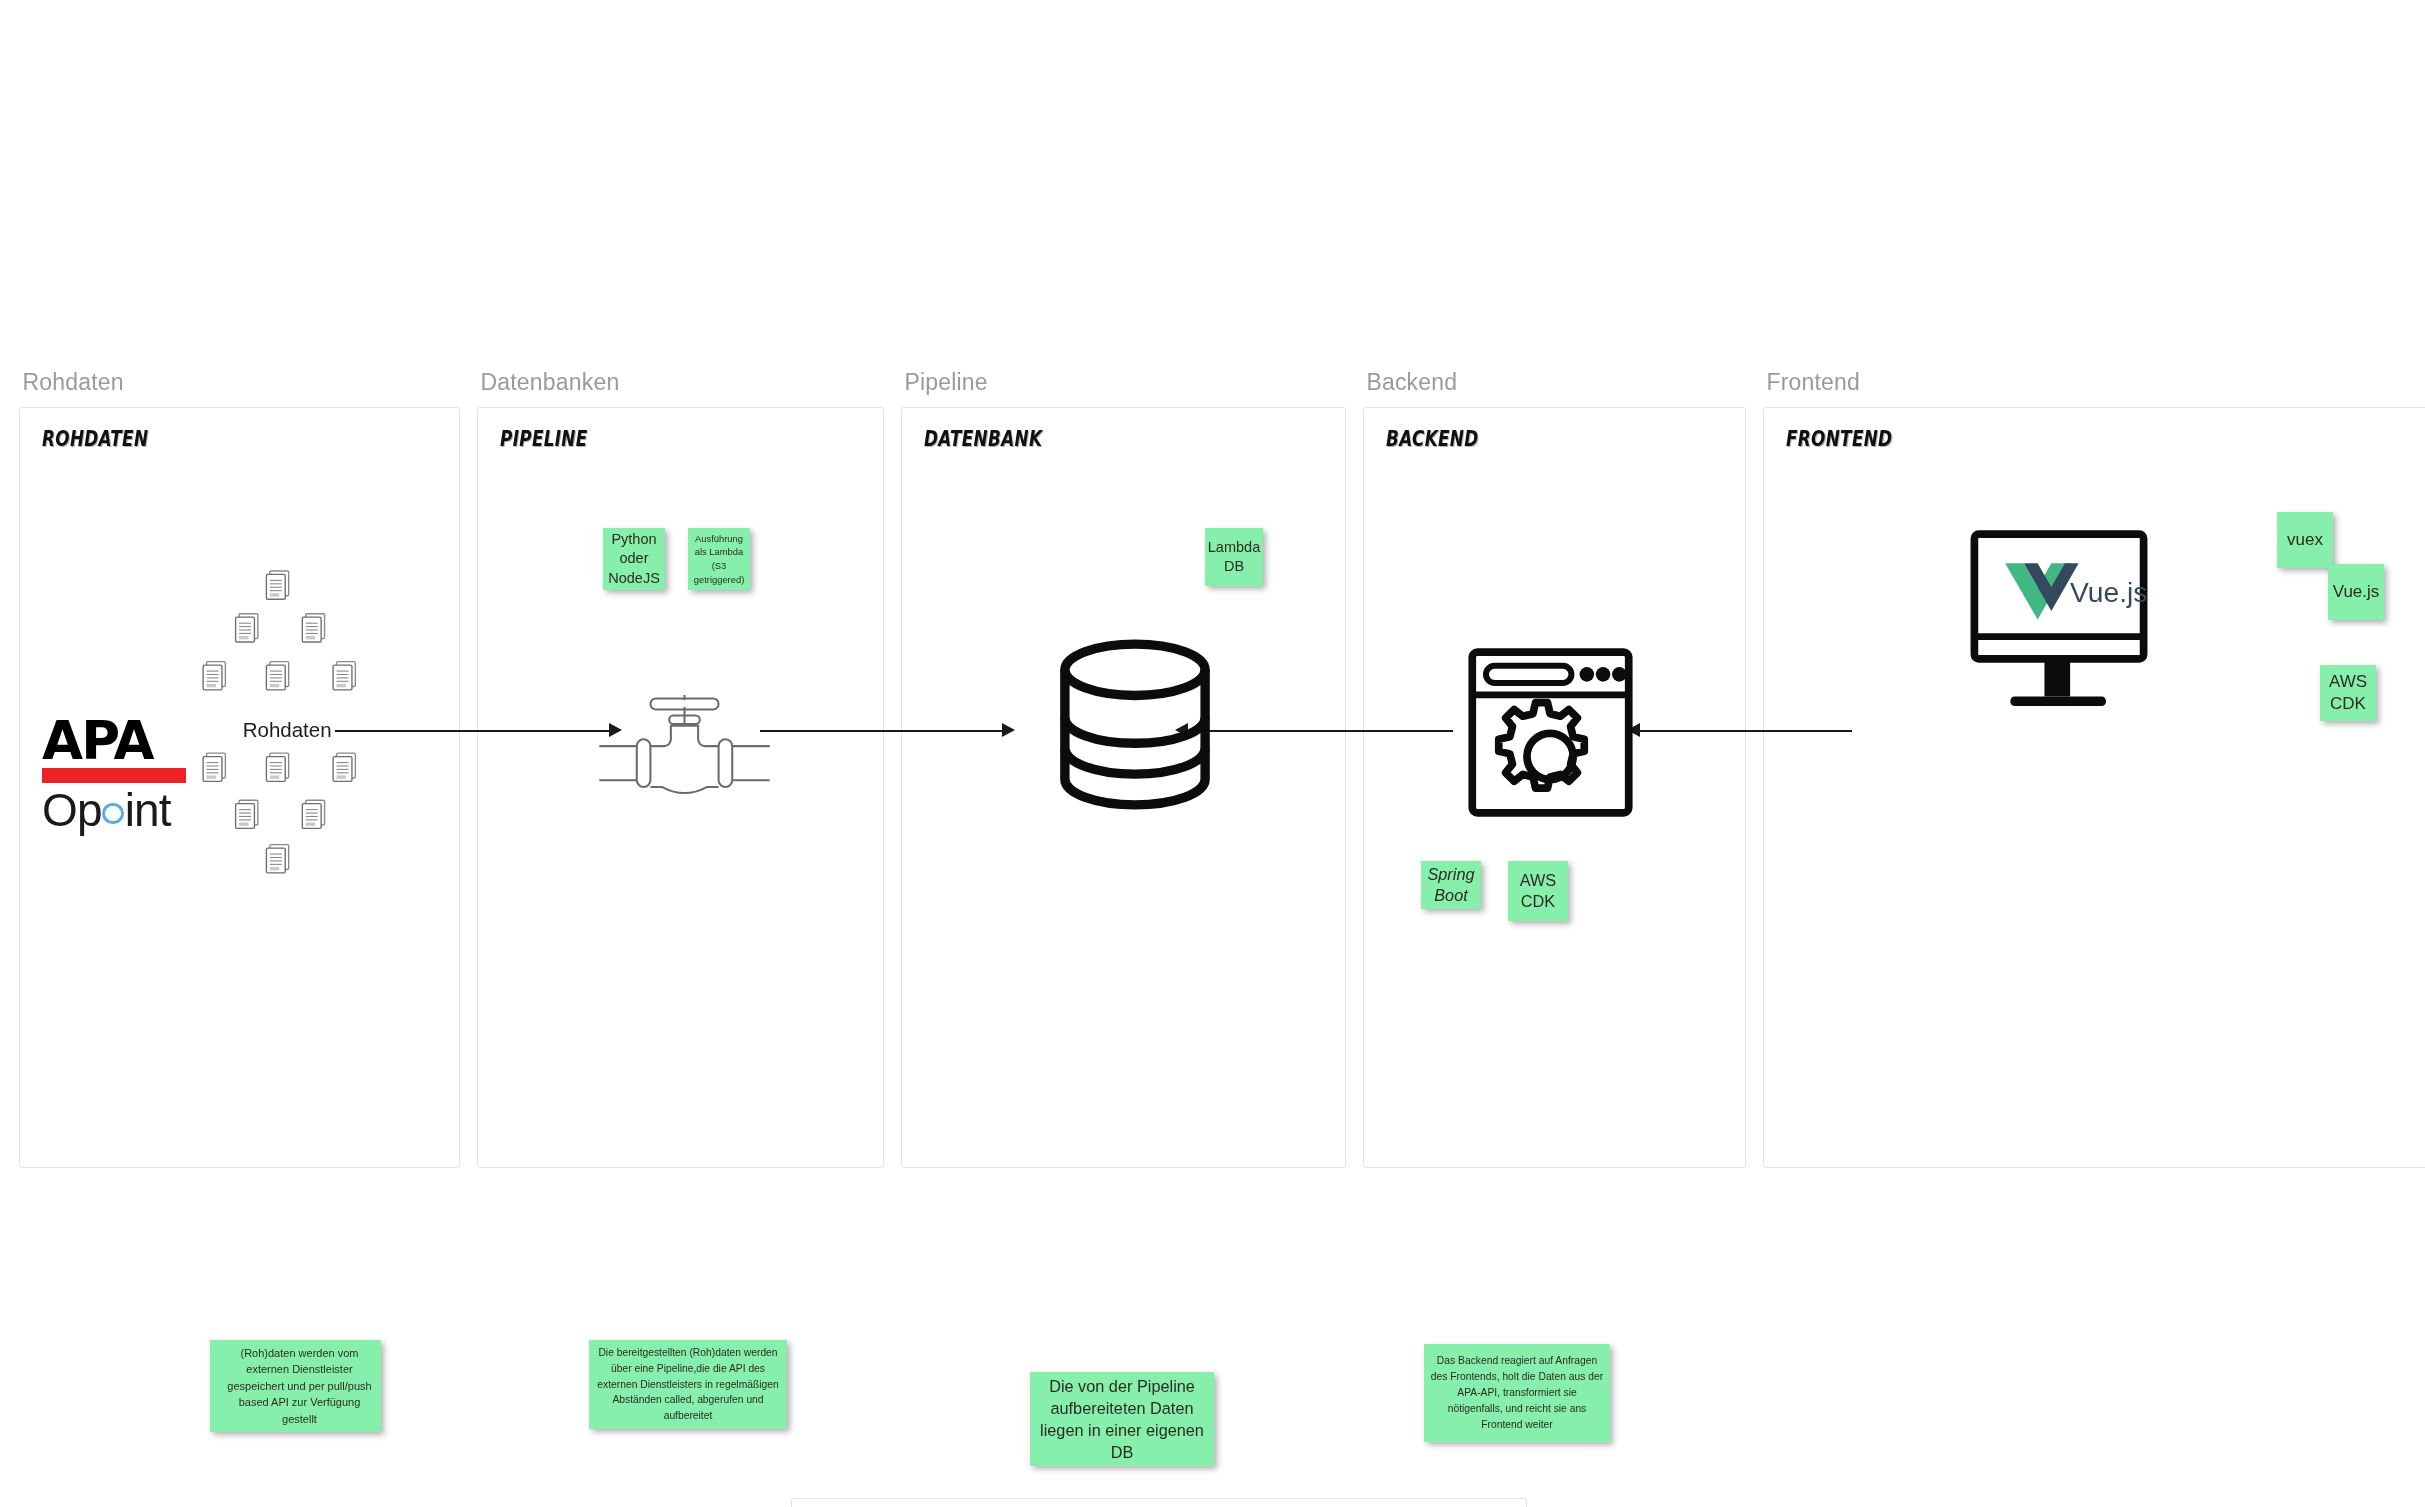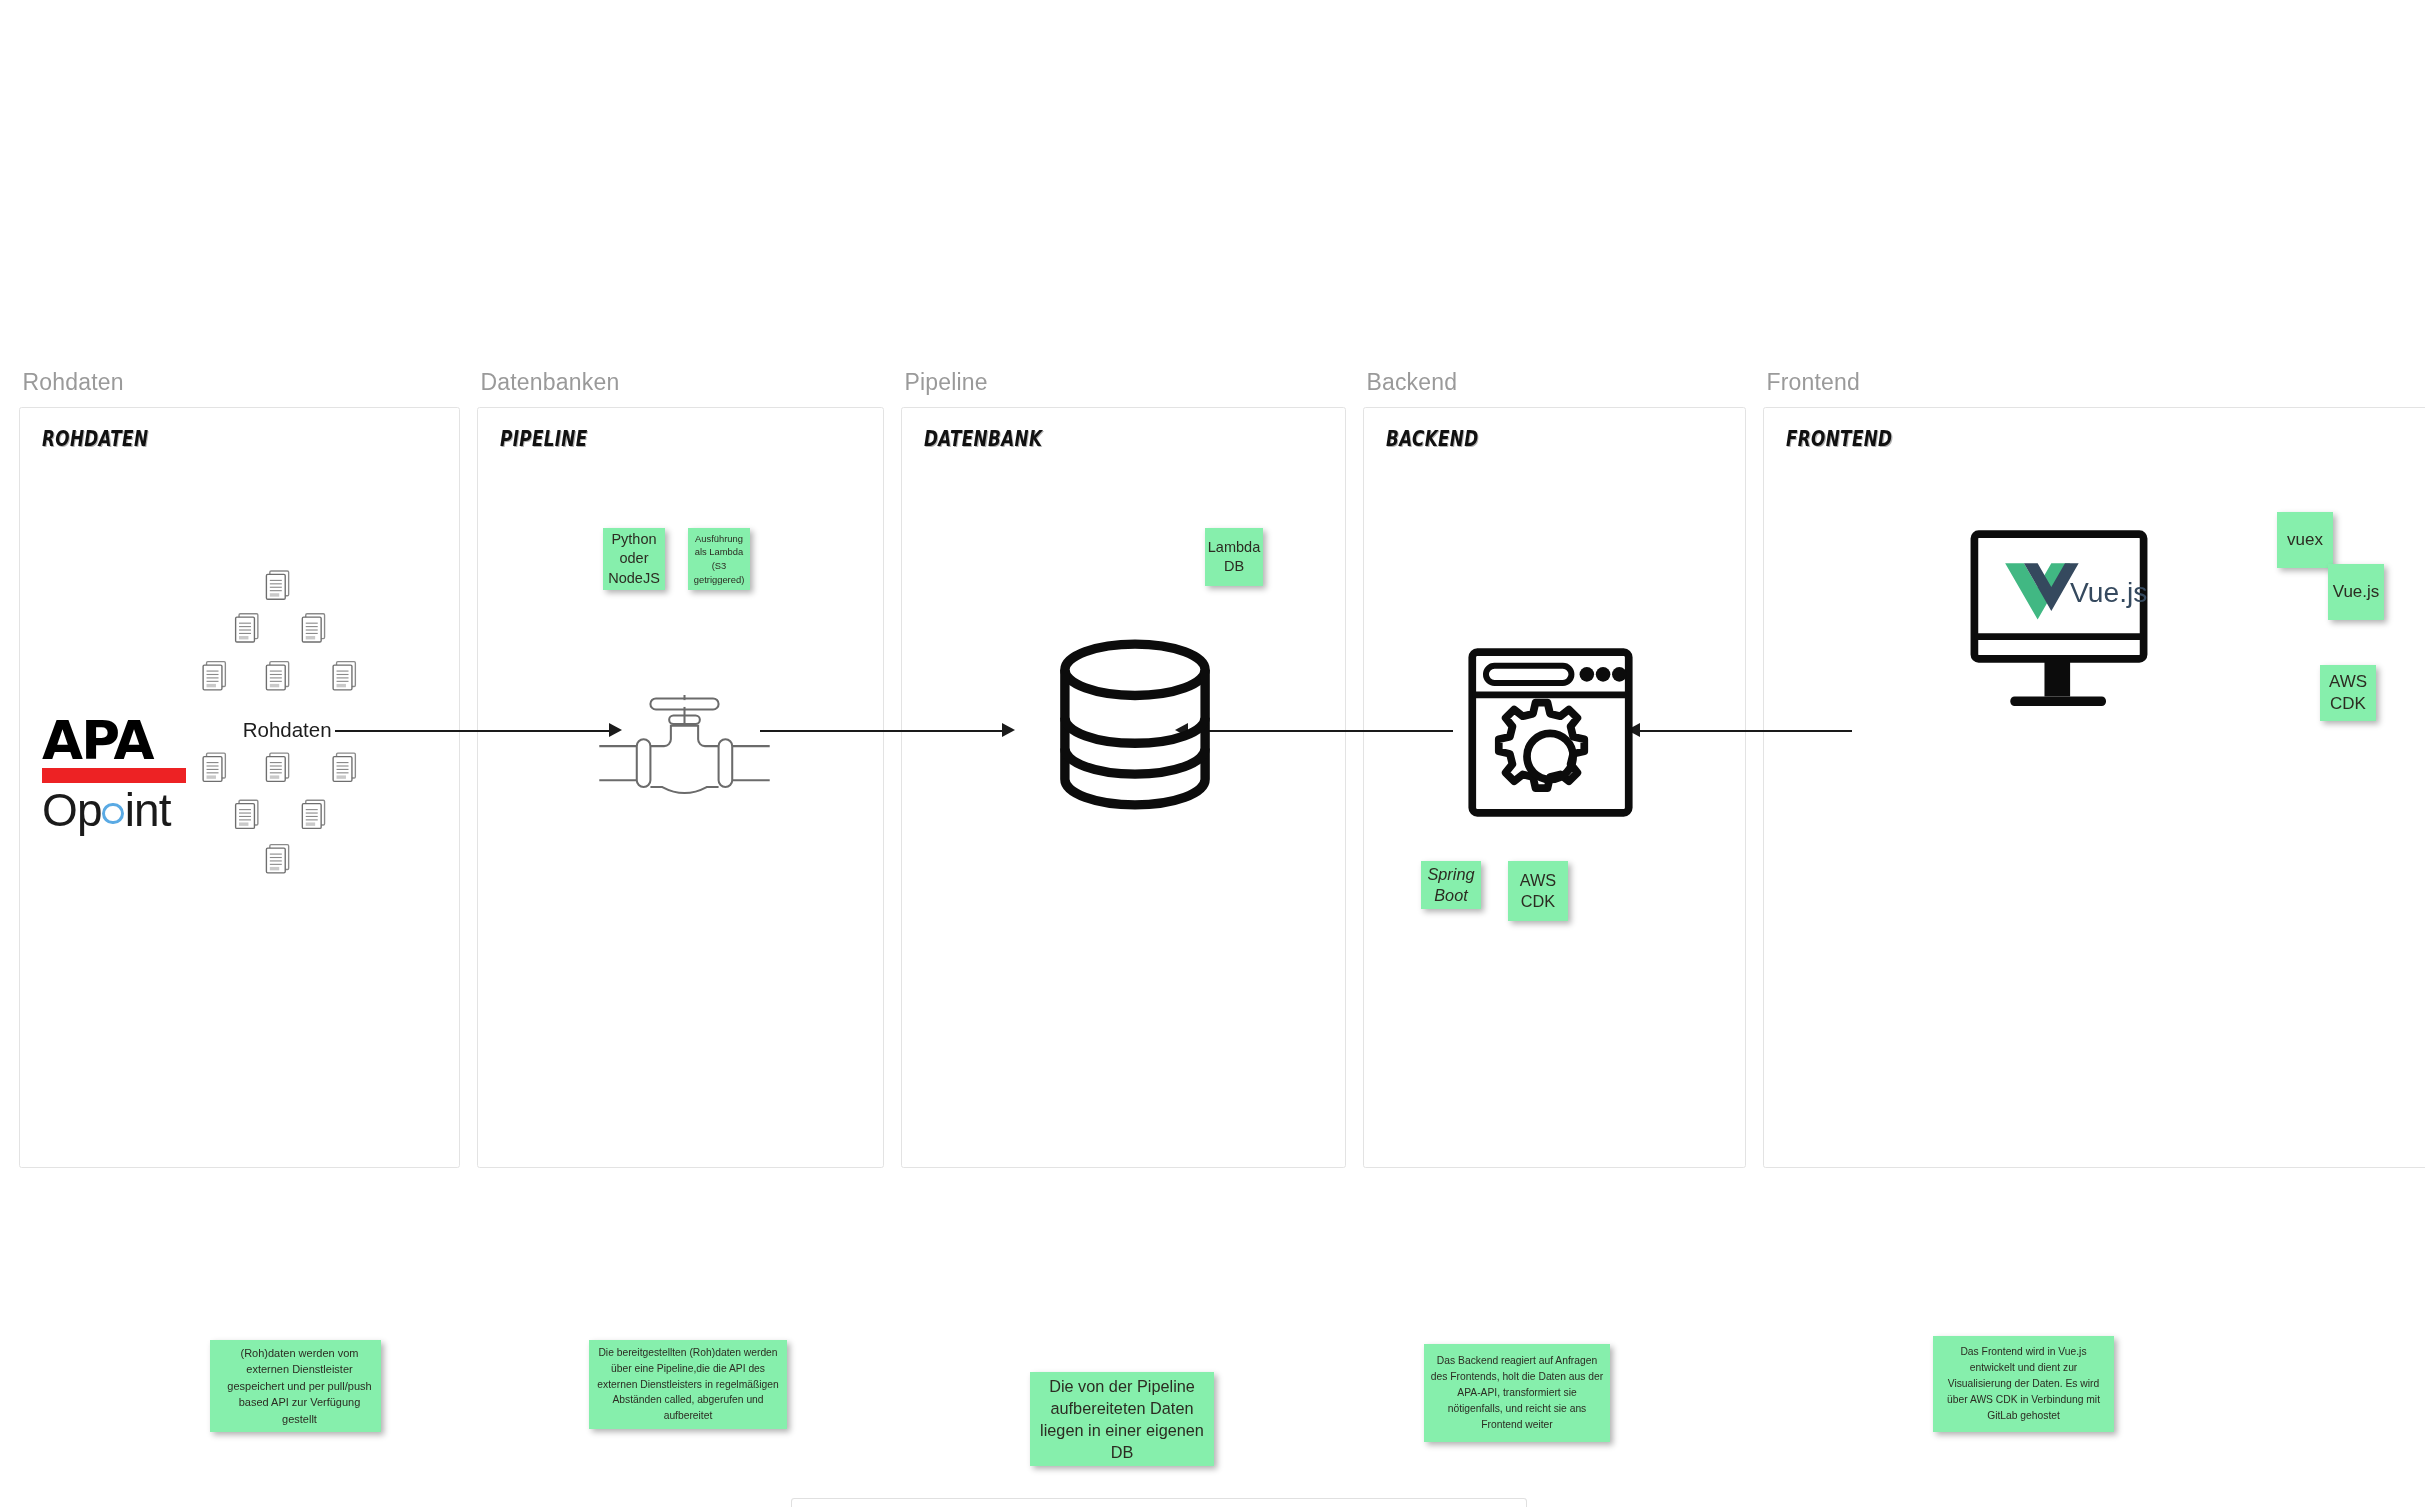--- a/index.html
+++ b/index.html
@@ -257,21 +257,20 @@
               <path d="M64 40 h16 l16 28 16 -28 h16 l-32 56 z" fill="#35495e"></path>
             </g>
             <text x="118" y="86" font-family="'Liberation Sans',sans-serif" font-size="33" fill="#35495e">Vue.js</text>
           </svg>
         </div>
 
         <div class="note small" style="left:513px; top:104px; width:56px; height:56px; font-size:17px;">vuex</div>
         <div class="note small" style="left:564px; top:156px; width:56px; height:56px; font-size:17px;">Vue.js</div>
         <div class="note small" style="left:556px; top:257px; width:56px; height:56px; font-size:17px;">AWS CDK</div>
 
-        <div class="note body" style="left:169px; top:928px; width:181px; height:96px; font-size:10.3px; line-height:1.55;">Das Frontend wird in Vue.js entwickelt und dient zur Visualisierung der Daten. Es wird über AWS CDK in Verbindung mit GitLab gehostet</div>
       </div>
     </div>
 
   </div>
 
   <div class="flow-label" style="left:241px; top:718px;">Rohdaten</div>
   <div class="arrow-line" style="left:335px; top:730px; width:279px;"></div>
   <div class="arrow-head ah-right" style="left:609px; top:723px;"></div>
 
   <div class="arrow-line" style="left:760px; top:730px; width:248px;"></div>

